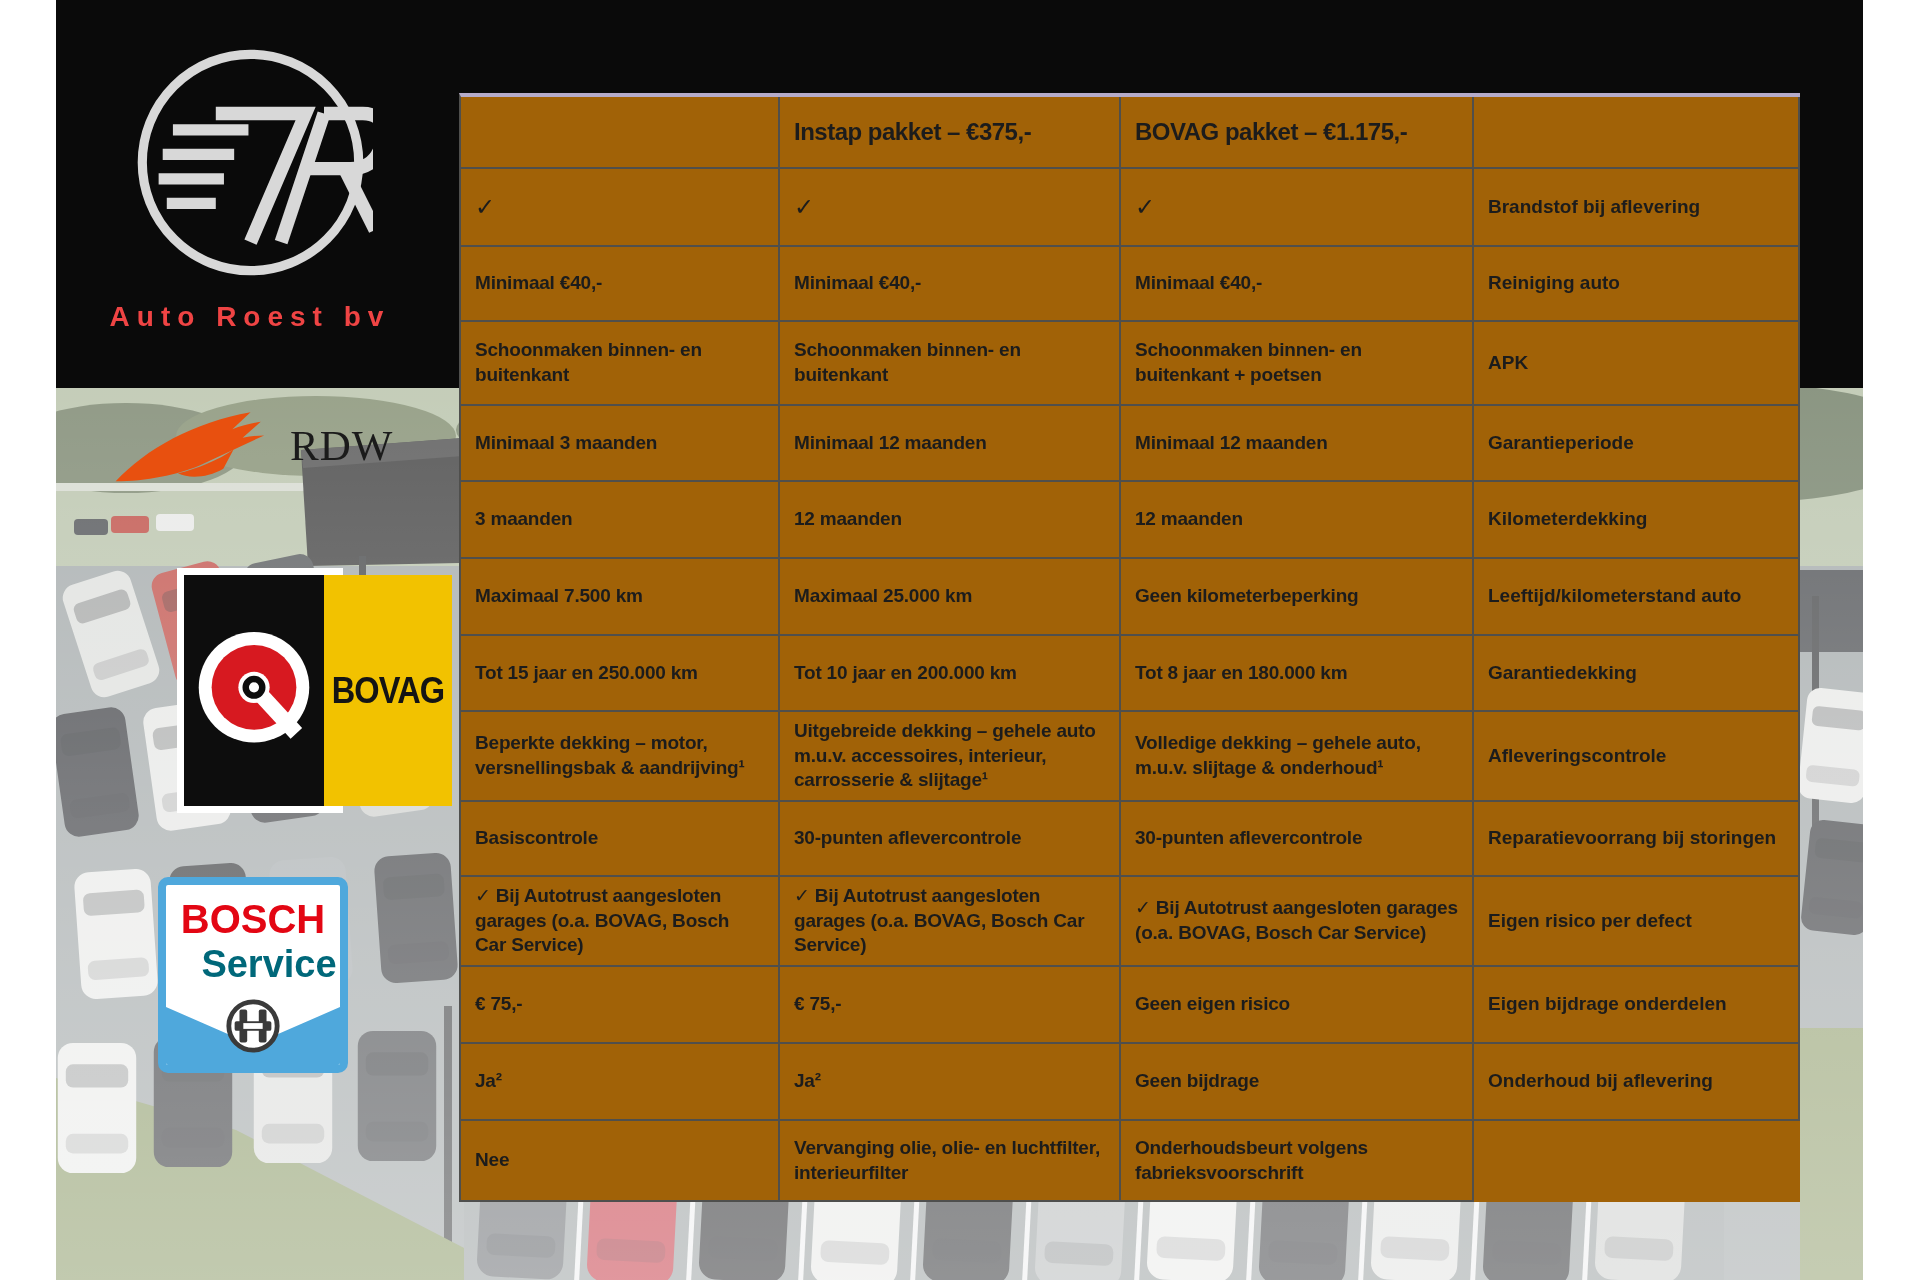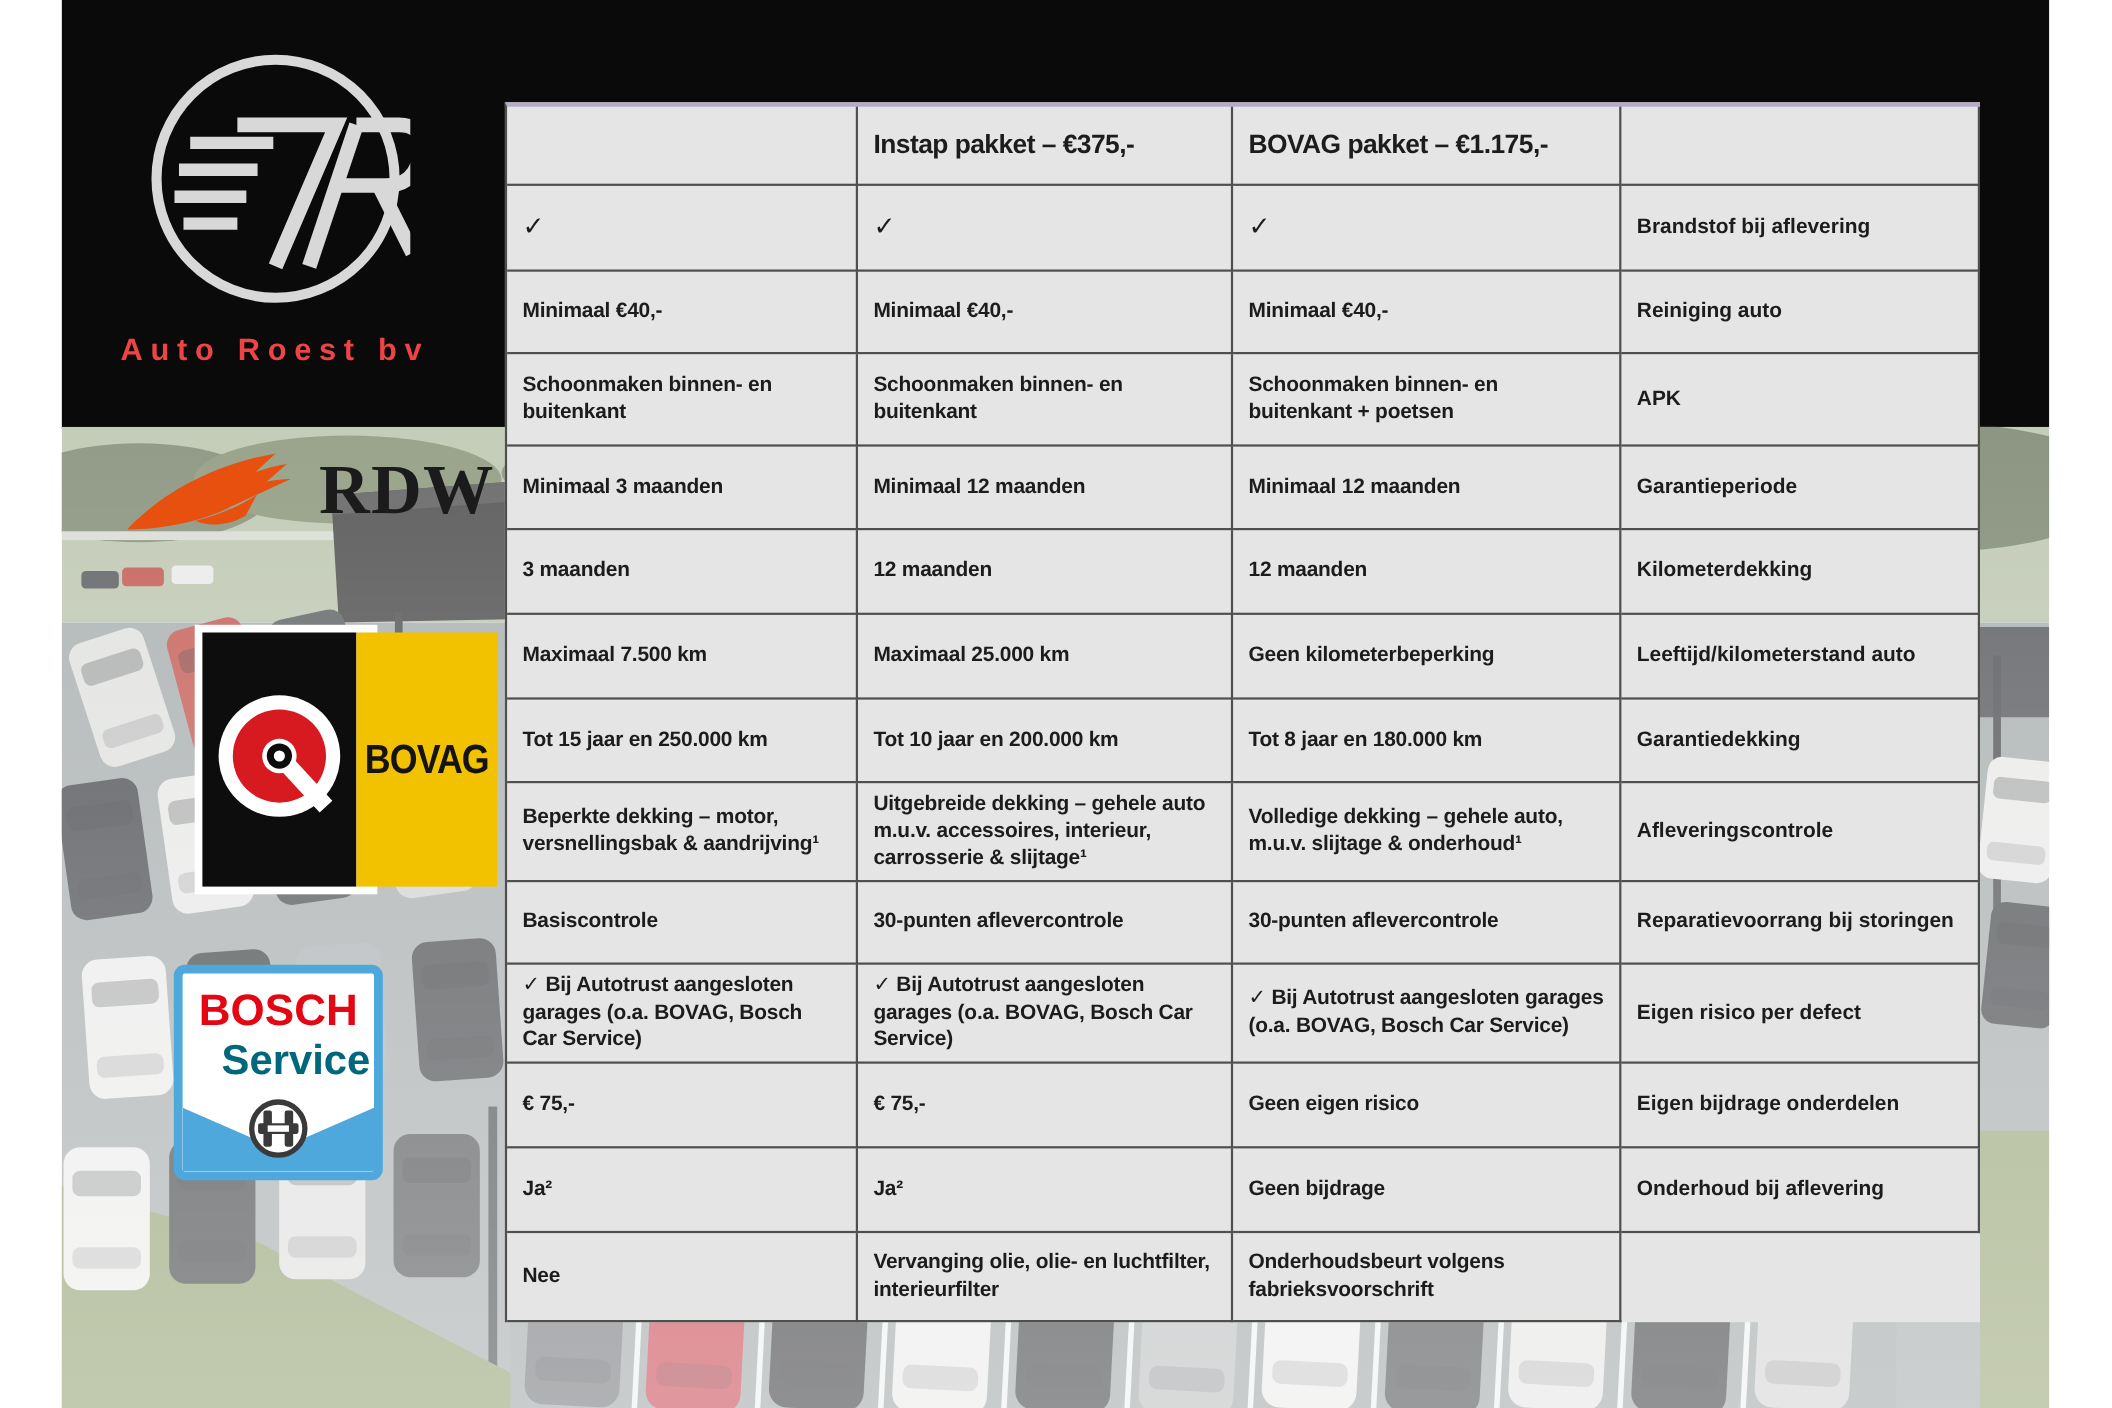--- a/index.html
+++ b/index.html
@@ -10,22 +10,22 @@
   .photo{position:absolute;left:56px;top:0;width:1807px;height:1280px;overflow:hidden;}
   .black-band{position:absolute;left:0;top:0;width:1807px;height:390px;background:#0a0a0a;}
   .scene{position:absolute;left:0;top:388px;width:1807px;height:892px;}
 
   
   .roest-logo{position:absolute;left:100px;top:40px;width:300px;text-align:center;}
   .roest-name{margin-top:12px;color:#ef4444;font-weight:bold;font-size:28px;letter-spacing:7px;white-space:nowrap;}
 
   
   .rdw-logo{position:absolute;left:110px;top:393px;display:flex;align-items:center;height:112px;}
-  .rdw-text{font-family:"Liberation Serif","DejaVu Serif",serif;font-size:64px;color:#1b1b1b;
-            font-weight:700;margin-left:10px;letter-spacing:1px;transform:translateY(-4px);}
+  .rdw-text{font-family:"Liberation Serif","DejaVu Serif",serif;font-size:43px;color:#1b1b1b;
+            font-weight:400;margin-left:10px;letter-spacing:1px;transform:translateY(-4px);}
 
   
   .bovag-logo{position:absolute;left:177px;top:568px;width:166px;height:245px;background:#ffffff;
               box-sizing:border-box;padding:7px;display:flex;flex-direction:row;}
   .bovag-top{flex:1.5;background:#0d0d0d;display:flex;align-items:center;justify-content:center;}
   .bovag-bottom{flex:1;background:#f2c200;display:flex;align-items:center;justify-content:center;}
   .bovag-text{font-weight:bold;font-size:37px;color:#141414;letter-spacing:-1px;transform:scaleX(0.88);}
 
   
   .bosch-logo{position:absolute;left:158px;top:877px;width:190px;height:196px;background:#ffffff;
@@ -34,21 +34,21 @@
               color:#e30613;font-weight:bold;font-size:40px;letter-spacing:0px;}
   .bosch-service{position:absolute;left:0;top:58px;width:100%;text-align:center;
               color:#00687a;font-weight:bold;font-size:38px;padding-left:16px;}
   .bosch-chevron{position:absolute;left:0;bottom:0;width:100%;height:58px;}
   .bosch-symbol{position:absolute;left:50%;bottom:10px;transform:translateX(-50%);z-index:2;}
 
   
   .pkg-table{position:absolute;left:459px;top:93px;width:1339px;
              display:grid;grid-template-columns:319px 341px 353px 326px;
              grid-template-rows:72px 78px 75px 84px 76px 77px 77px 76px 90px 75px 90px 77px 77px 81px;
-             background:#e5e5e5;border-left:2px solid #4f4f4d;border-top:4px solid #b5abc9;
+             background:#a16207;border-left:2px solid #4f4f4d;border-top:4px solid #b5abc9;
              color:#1c1c1c;}
   .cell{box-sizing:border-box;border-right:2px solid #4f4f4d;border-bottom:2px solid #4f4f4d;
         display:flex;align-items:center;padding:4px 14px;font-weight:bold;line-height:1.3;}
   .th{font-size:24px;letter-spacing:-0.5px;white-space:nowrap;overflow:hidden;}
   .lbl{font-size:19px;white-space:nowrap;overflow:hidden;}
   .val{font-size:19px;letter-spacing:-0.2px;}
   .chk{font-size:24px;}
 </style>
 </head>
 <body>

